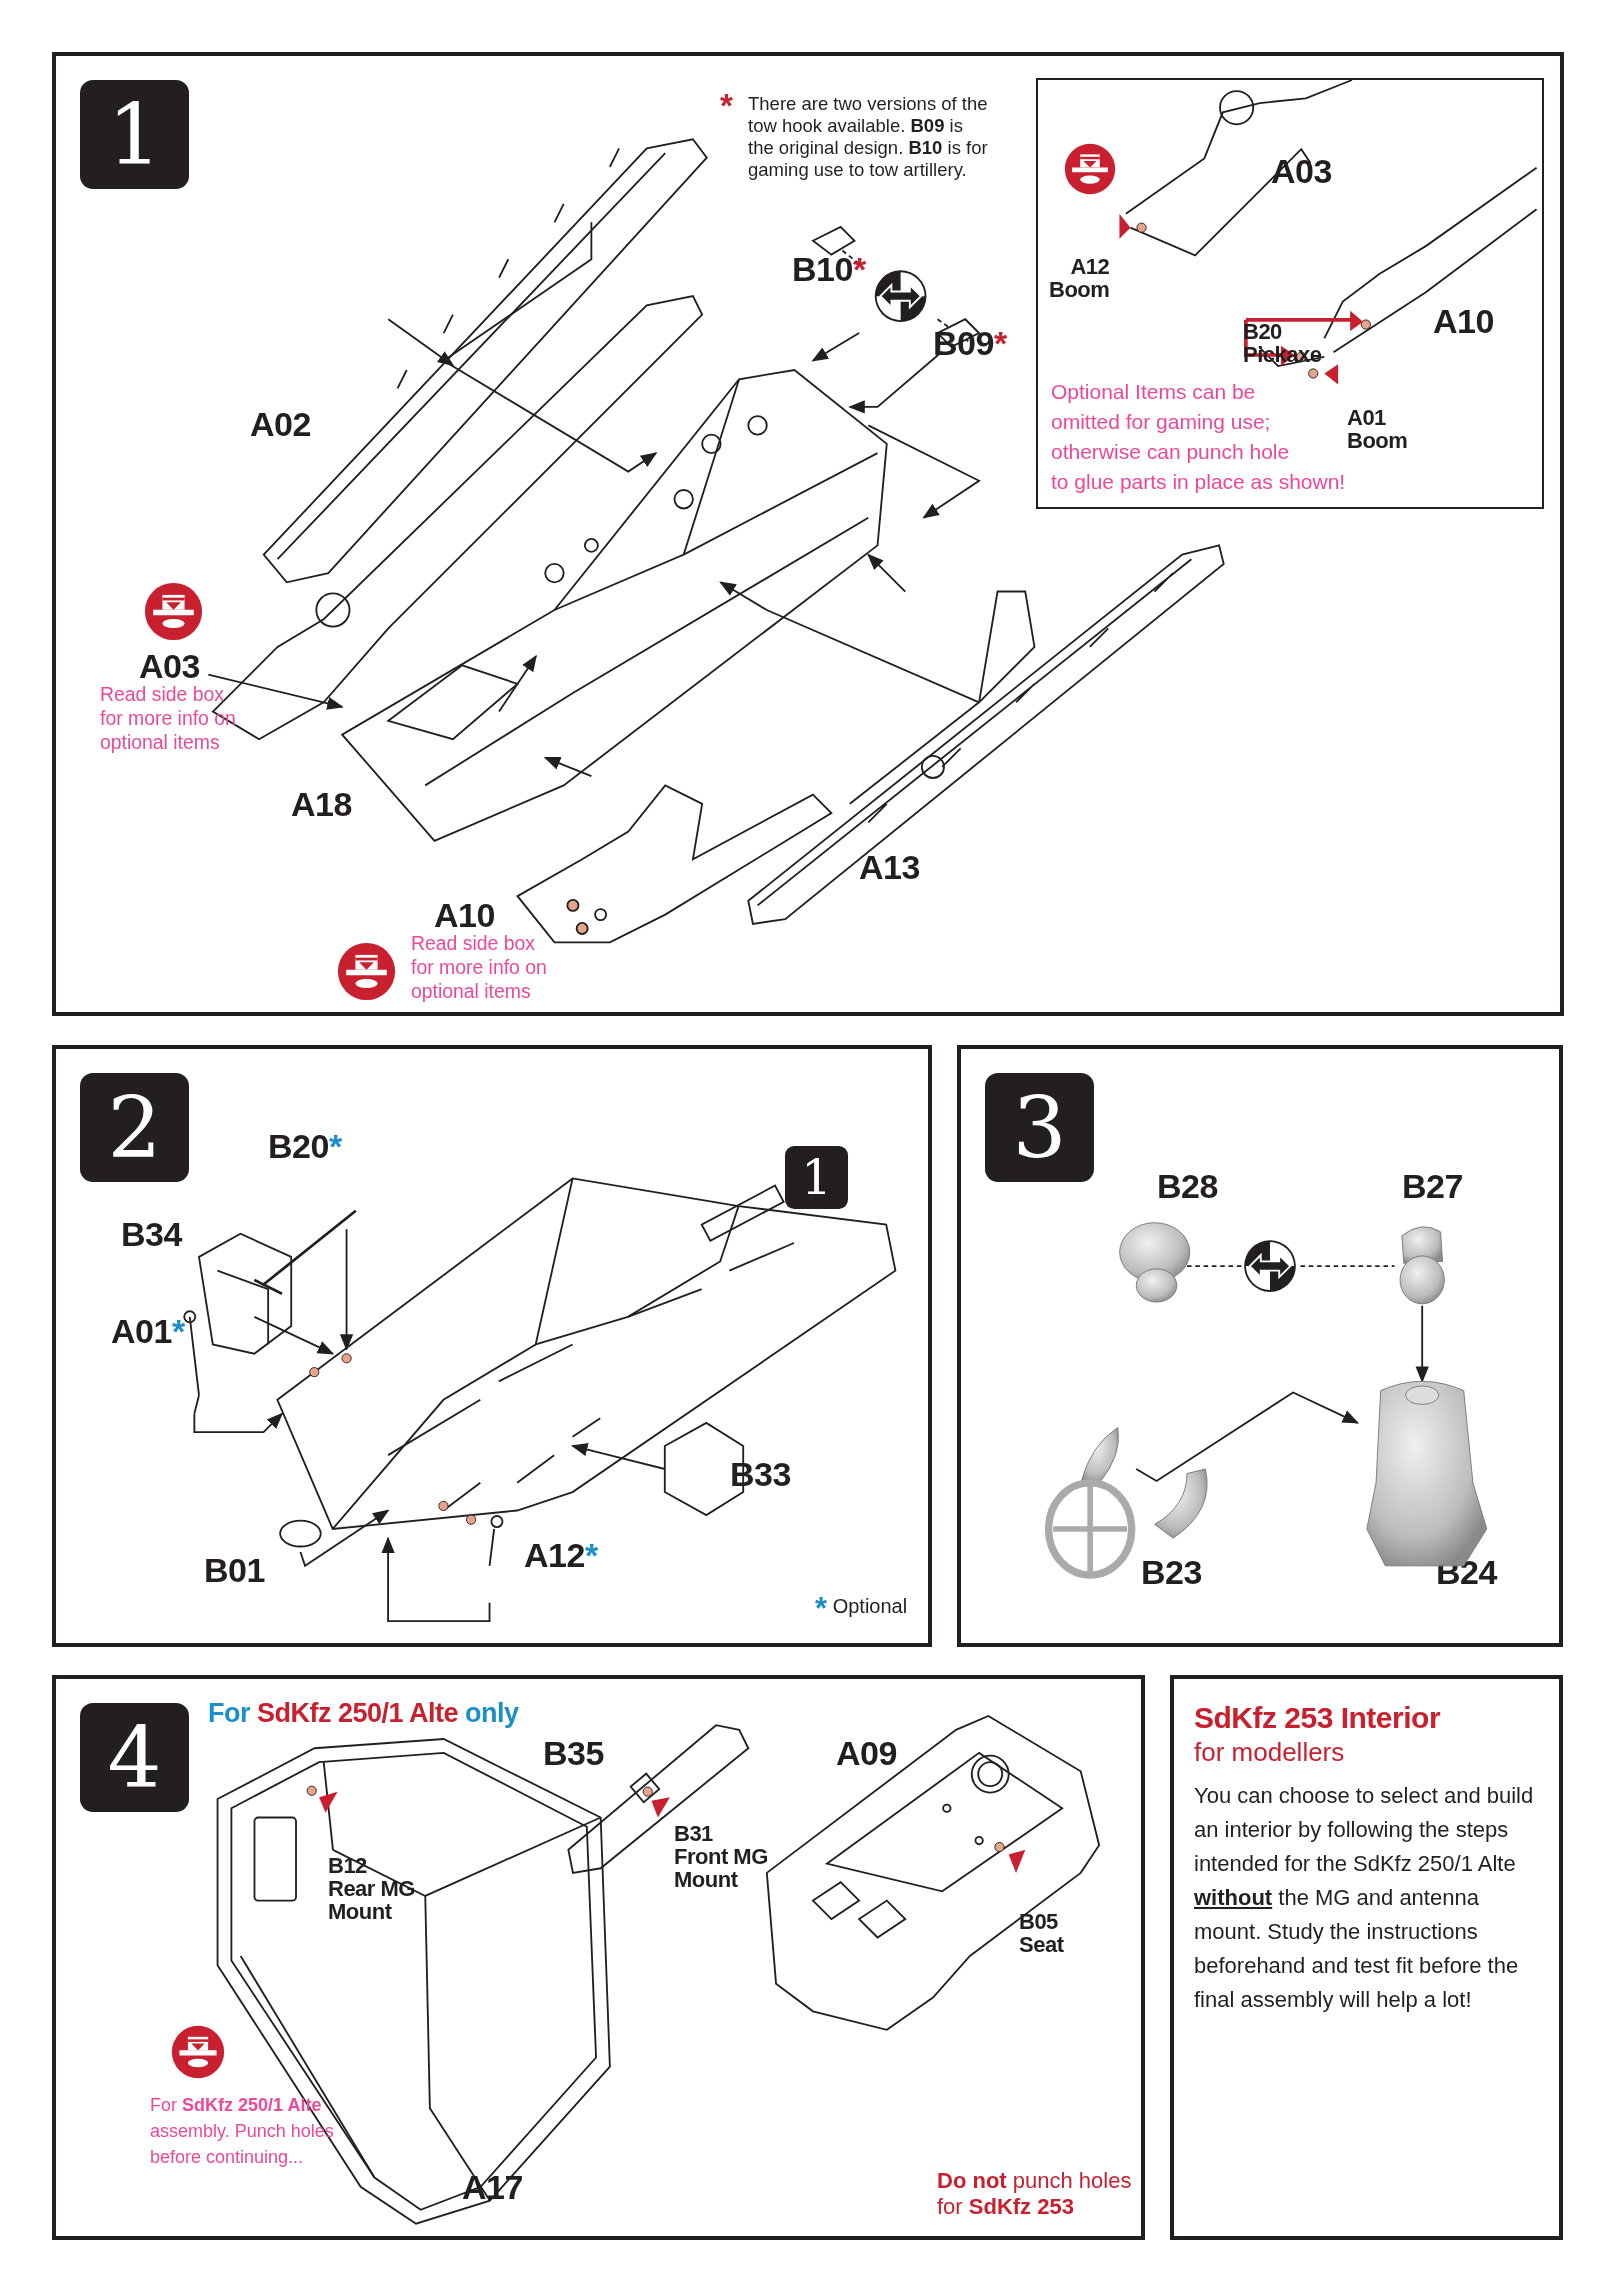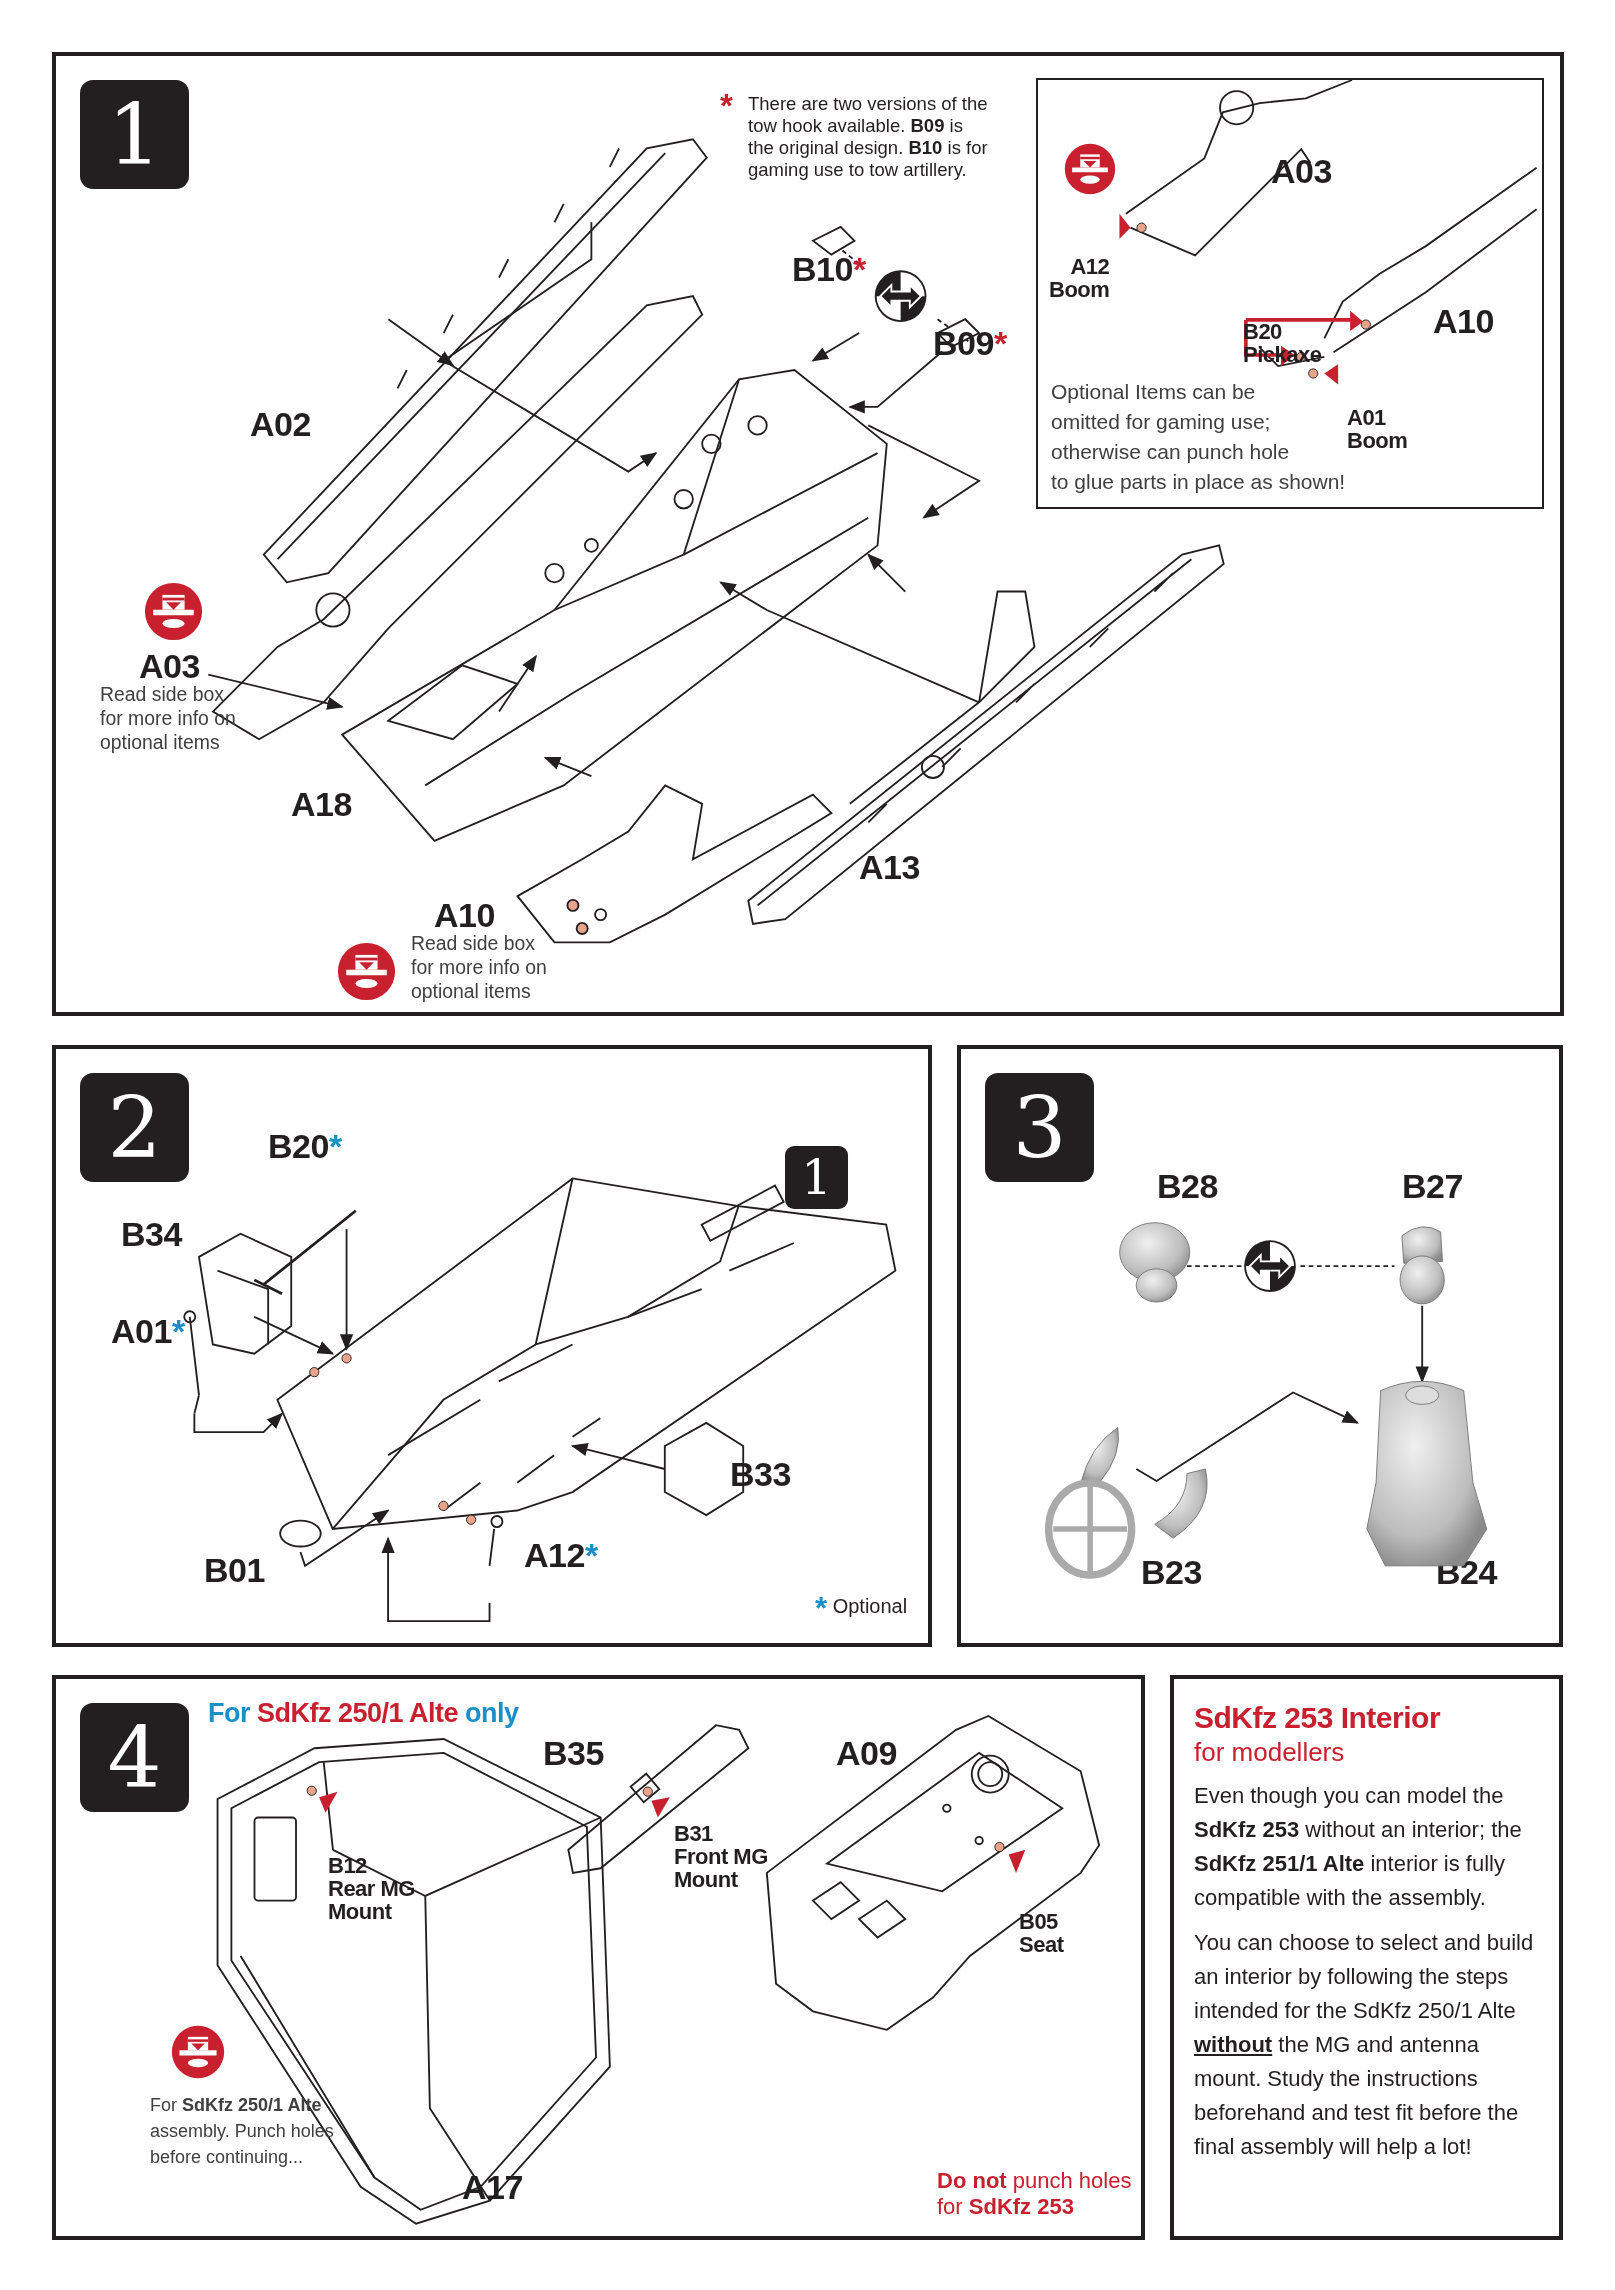--- a/index.html
+++ b/index.html
@@ -6,21 +6,21 @@
   body{width:1615px;height:2291px;position:relative;overflow:hidden;font-family:"Liberation Sans",sans-serif;color:#231f20;}
   .panel{position:absolute;border:4.6px solid #231f20;background:#fff;box-sizing:border-box;}
   .badge{position:absolute;width:109px;height:109px;background:#231f20;border-radius:13px;color:#fff;font-family:"DejaVu Serif","Liberation Serif",serif;font-size:85px;line-height:109px;text-align:center;}
   .badge.small{width:63px;height:63px;border-radius:9.2px;font-size:48px;line-height:63px;}
   .lbl{position:absolute;font-weight:bold;font-size:34px;letter-spacing:-0.5px;color:#231f20;white-space:nowrap;}
   .lbl.sm{font-size:22px;line-height:23px;white-space:pre;}
   .ast-red{color:#c8202e;}
   .ast-blue{color:#1b8fc7;}
   .red{color:#c8202e;}
   .txt{position:absolute;font-size:20px;line-height:24px;}
-  .blue-txt{position:absolute;font-size:20px;line-height:24px;color:#404040;}
+  .blue-txt{position:absolute;font-size:20px;line-height:24px;color:#ec4899;}
   svg.draw{position:absolute;left:0;top:0;overflow:visible;}
   .punch{position:absolute;width:59px;height:59px;}
   .heading{position:absolute;font-weight:bold;font-size:27px;line-height:35px;color:#1b8fc7;letter-spacing:-0.5px;white-space:nowrap;}
   .side-title{font-size:30px;font-weight:bold;color:#c8202e;letter-spacing:-0.5px;}
   .side-sub{font-size:26px;color:#c8202e;margin-top:1.8px;}
   .side-p{font-size:22px;line-height:34px;color:#231f20;margin-top:11px;}
 </style>
 </head>
 <body>
 
@@ -332,20 +332,17 @@
   </div>
   <div class="txt red" style="left:881px;top:489px;font-size:22px;line-height:26px;">
     <div><b>Do not</b><span> punch holes</span></div>
     <div><span>for </span><b>SdKfz 253</b></div>
   </div>
 </section>
 
 <aside class="panel" style="left:1170px;top:1675px;width:393px;height:565px;padding:22px 20px 0 20px;">
   <div class="side-title">SdKfz 253 Interior</div>
   <div class="side-sub">for modellers</div>
-  <p class="side-p" style="margin-bottom:0;">
-    <span>Even though you can model the </span><b>SdKfz 253</b><span> without an interior; the </span><b>SdKfz 251/1 Alte</b><span> interior is fully compatible with the assembly.</span>
-  </p>
   <p class="side-p">
     <span>You can choose to select and build an interior by following the steps intended for the SdKfz 250/1 Alte </span><b style="text-decoration:underline;">without</b><span> the MG and antenna mount.  Study the instructions beforehand and test fit before the final assembly will help a lot!</span>
   </p>
 </aside>
 
 
 </body></html>

